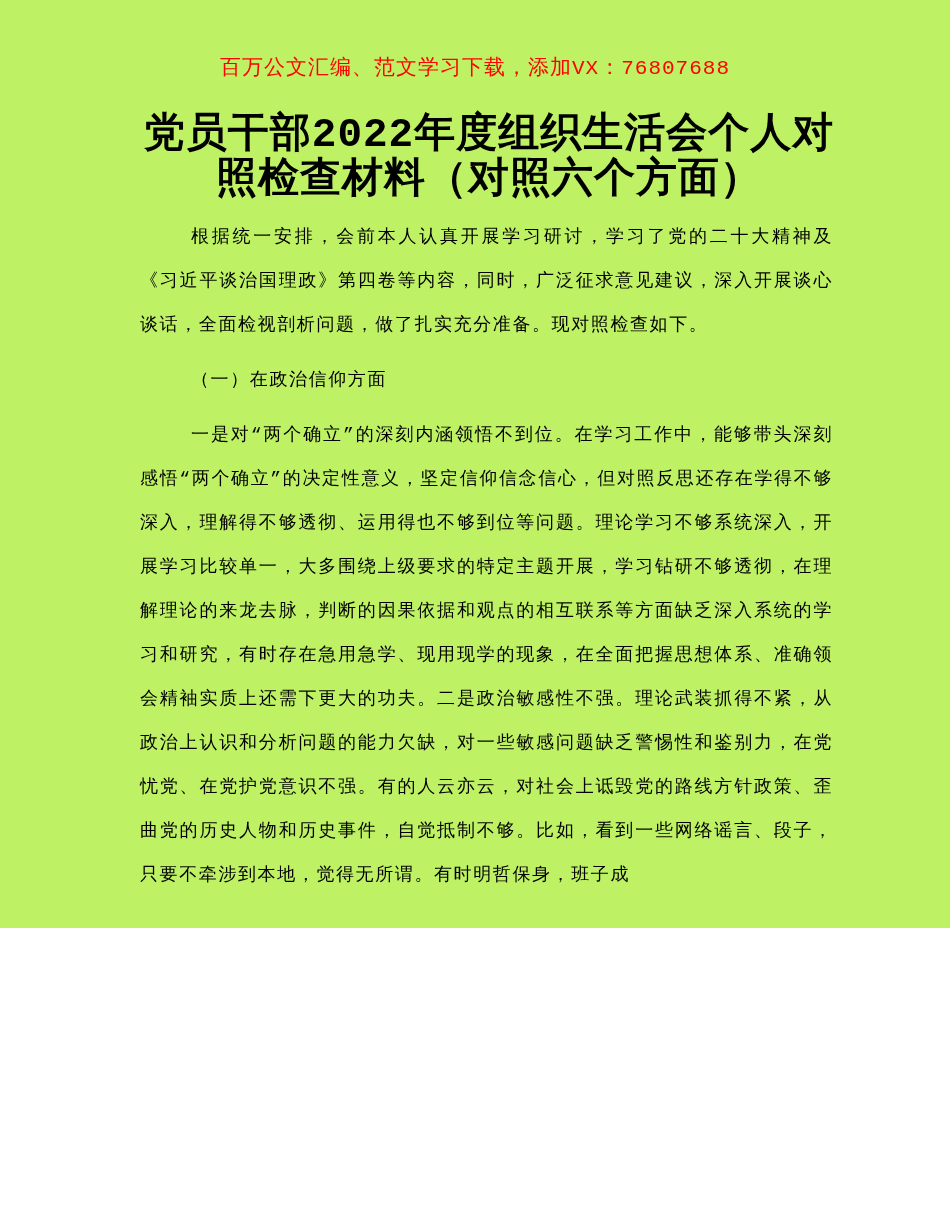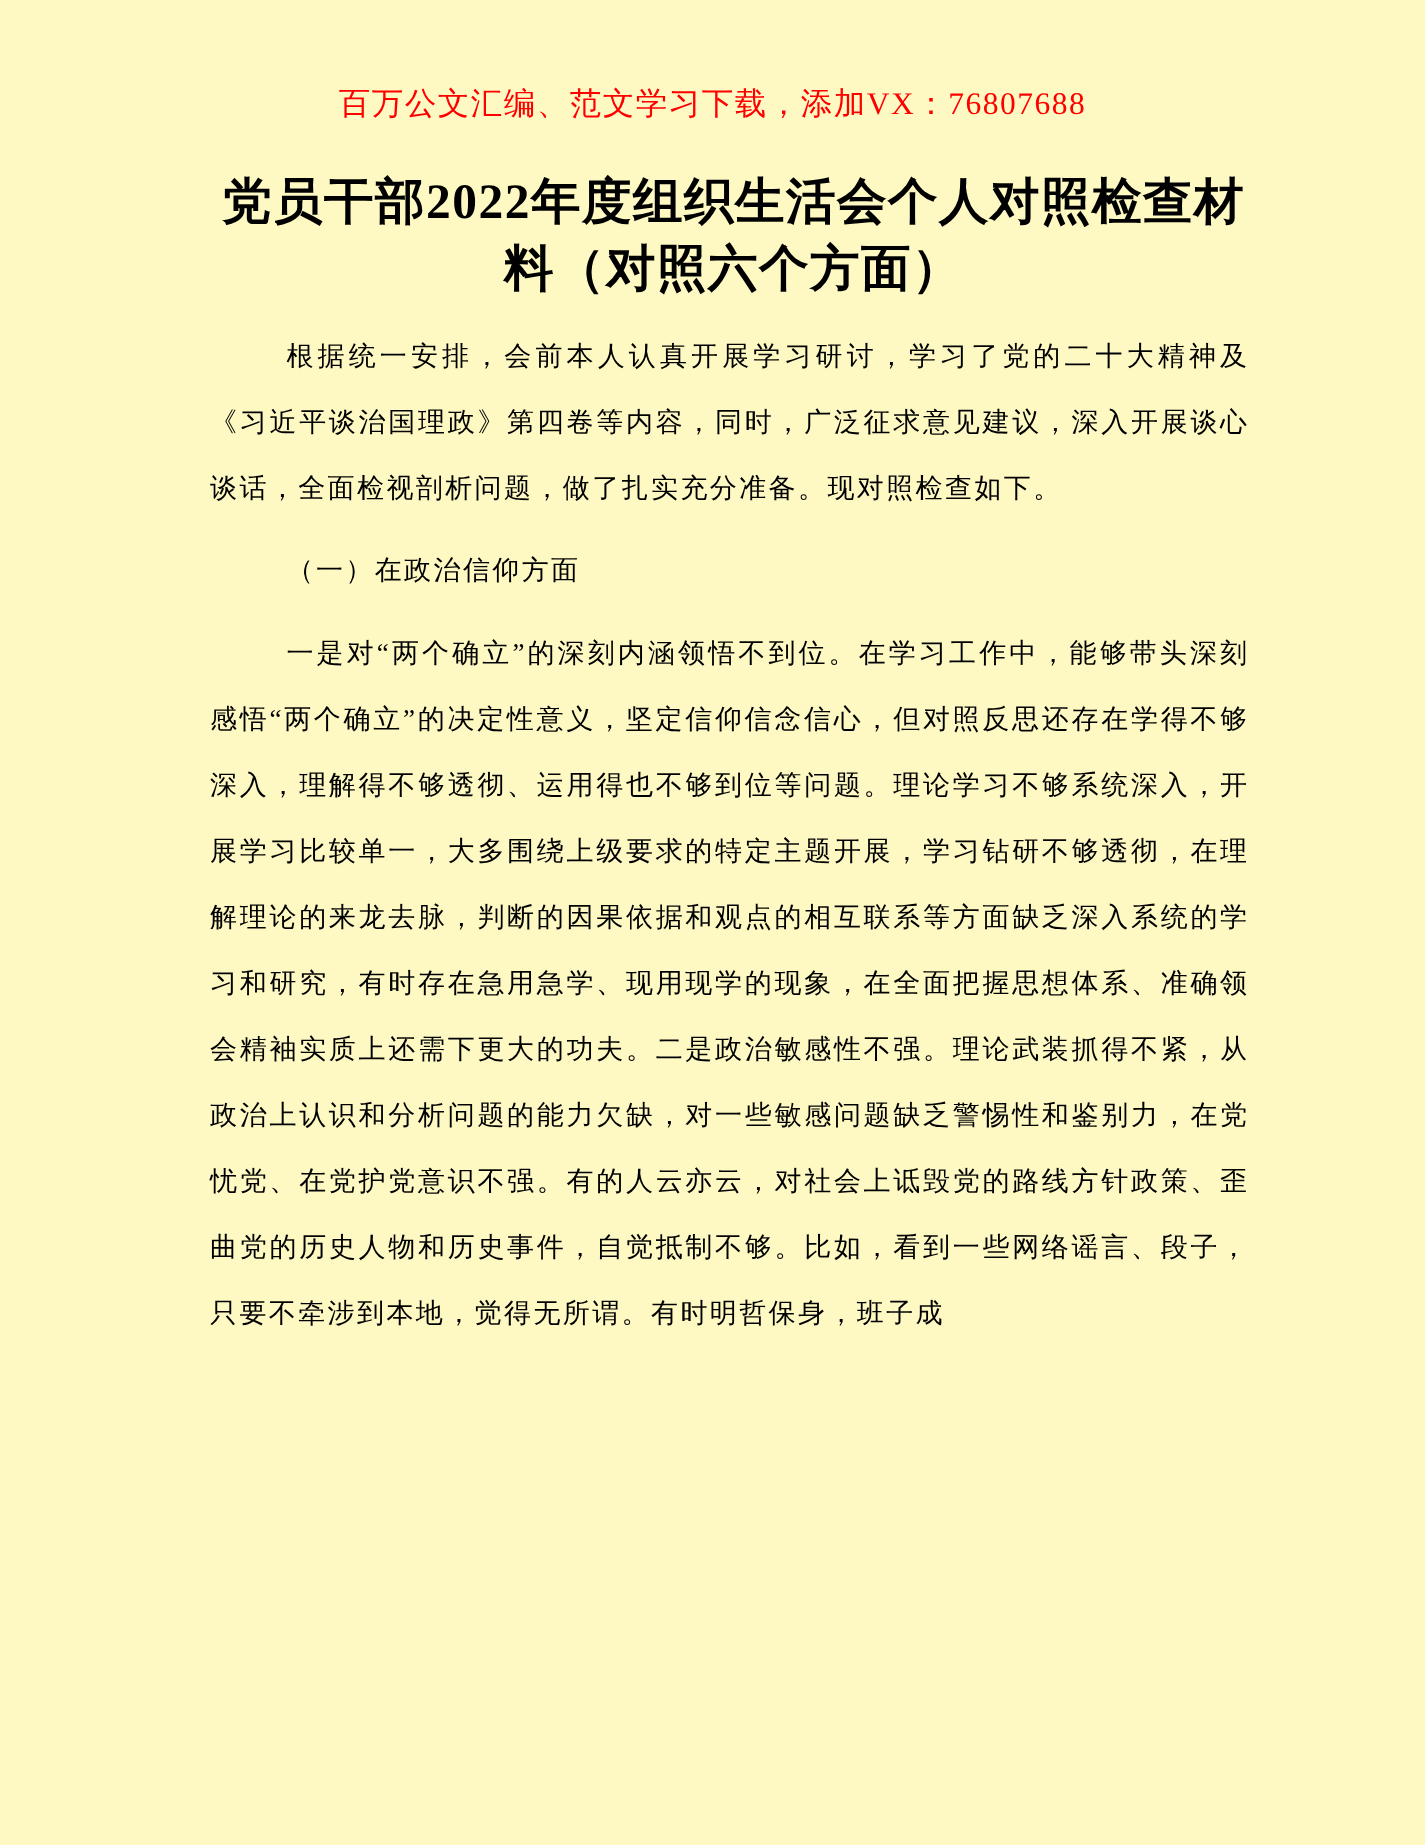--- a/index.html
+++ b/index.html
@@ -3,38 +3,38 @@
 <meta charset="utf-8">
 <style>
   html, body {
     margin: 0;
     padding: 0;
     background: #ffffff;
   }
   .page {
     position: relative;
     width: 950px;
-    height: 1230px;
-    background: #fef9c3;
+    height: 928px;
+    background: #bef264;
     color: #000000;
-    font-family: Liberation Serif, serif;
+    font-family: Liberation Mono, monospace;
     overflow: hidden;
   }
   .promo {
     padding-top: 57px;
     text-align: center;
     font-size: 21px;
     line-height: 24px;
     color: #fe0000;
     letter-spacing: 1px;
     font-weight: 400;
   }
   .doc-title {
     margin: 32px 112px 0 140px;
-    font-size: 33px;
+    font-size: 41px;
     font-weight: 700;
     line-height: 45px;
     text-align: center;
     letter-spacing: 1px;
   }
   .content {
     margin: 12px 117px 0 140px;
     width: 693px;
   }
   .para {

